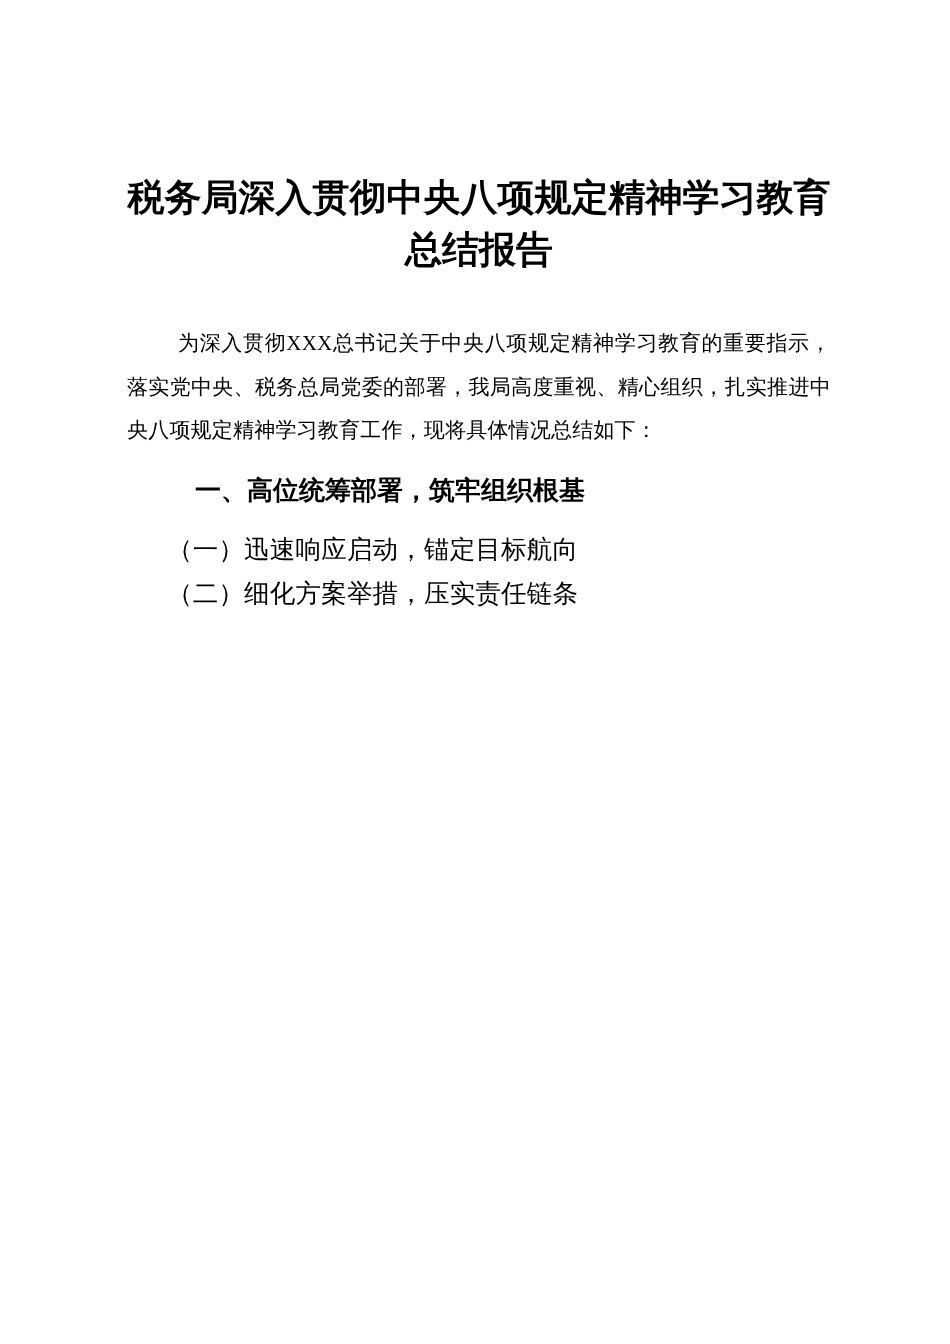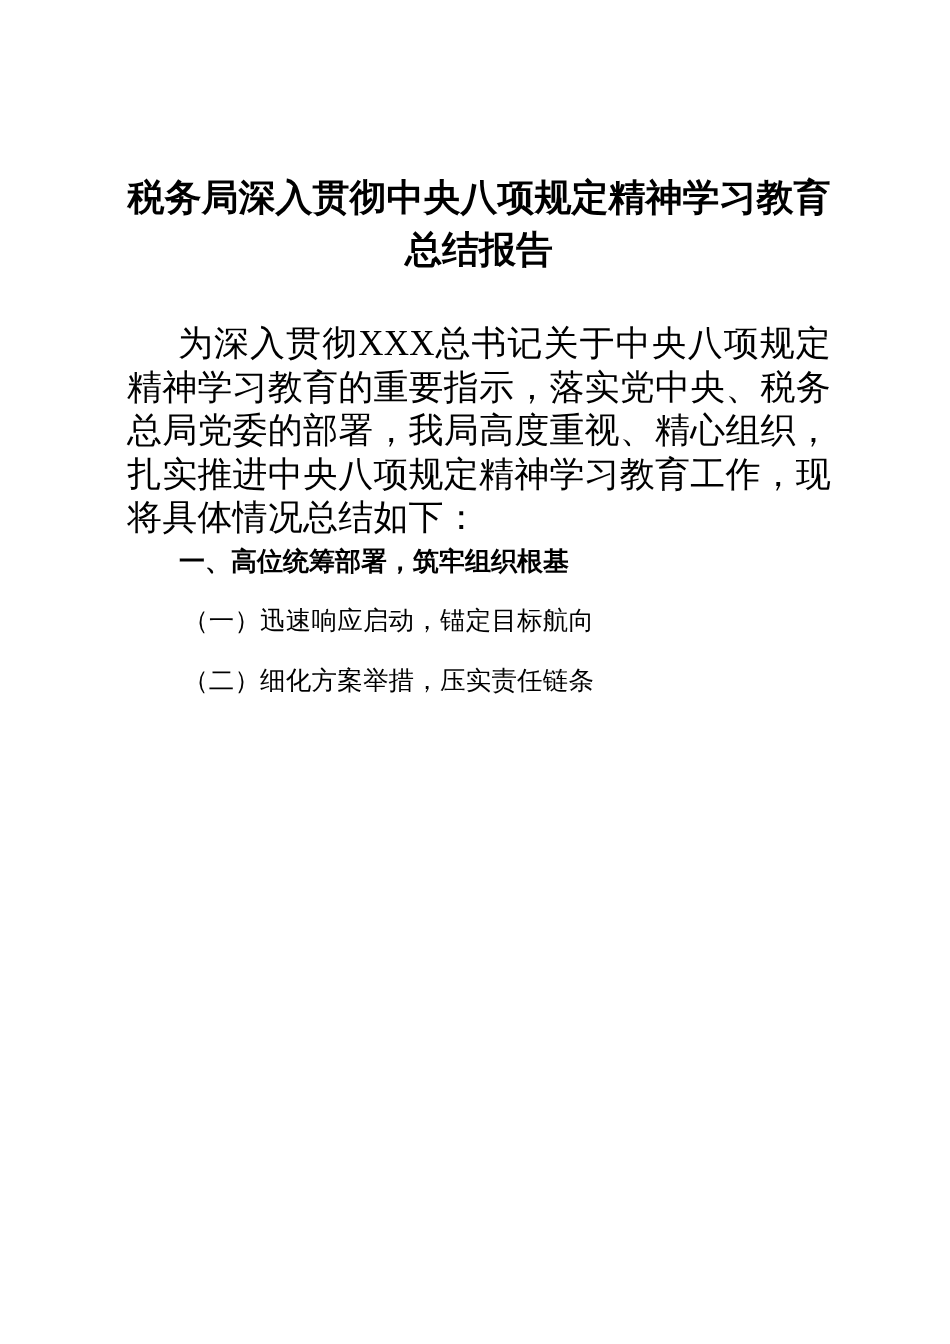--- a/index.html
+++ b/index.html
@@ -50,53 +50,53 @@
   }
 
   
   .title-gap {
     height: 46px;
   }
 
   
   .para {
     font-family: "Liberation Serif", "DejaVu Serif", serif;
-    font-size: 35px;
+    font-size: 21px;
     line-height: 43.5px;
     text-align: justify;
     text-justify: inter-ideograph;
     text-indent: 51px;
     margin: 0;
     padding: 0;
     color: #000000;
     word-break: break-all;
     letter-spacing: 0.2px;
   }
 
   
   .h1-cn {
     font-family: "Liberation Sans", "DejaVu Sans", sans-serif;
     font-weight: bold;
     font-size: 26px;
     line-height: 43.5px;
     text-indent: 52px;
-    margin: 0;
+    margin: 16px;
     padding: 0;
     color: #000000;
     letter-spacing: 0px;
     word-break: break-all;
   }
 
   
   .h2-cn {
     font-family: "Liberation Serif", "DejaVu Serif", serif;
     font-size: 25.5px;
     line-height: 43.5px;
     text-indent: 40px;
-    margin: 16px;
+    margin: 0;
     padding: 0;
     color: #000000;
     word-break: break-all;
     letter-spacing: 0.2px;
   }
 </style>
 </head>
 <body>
 
 <div class="page">

